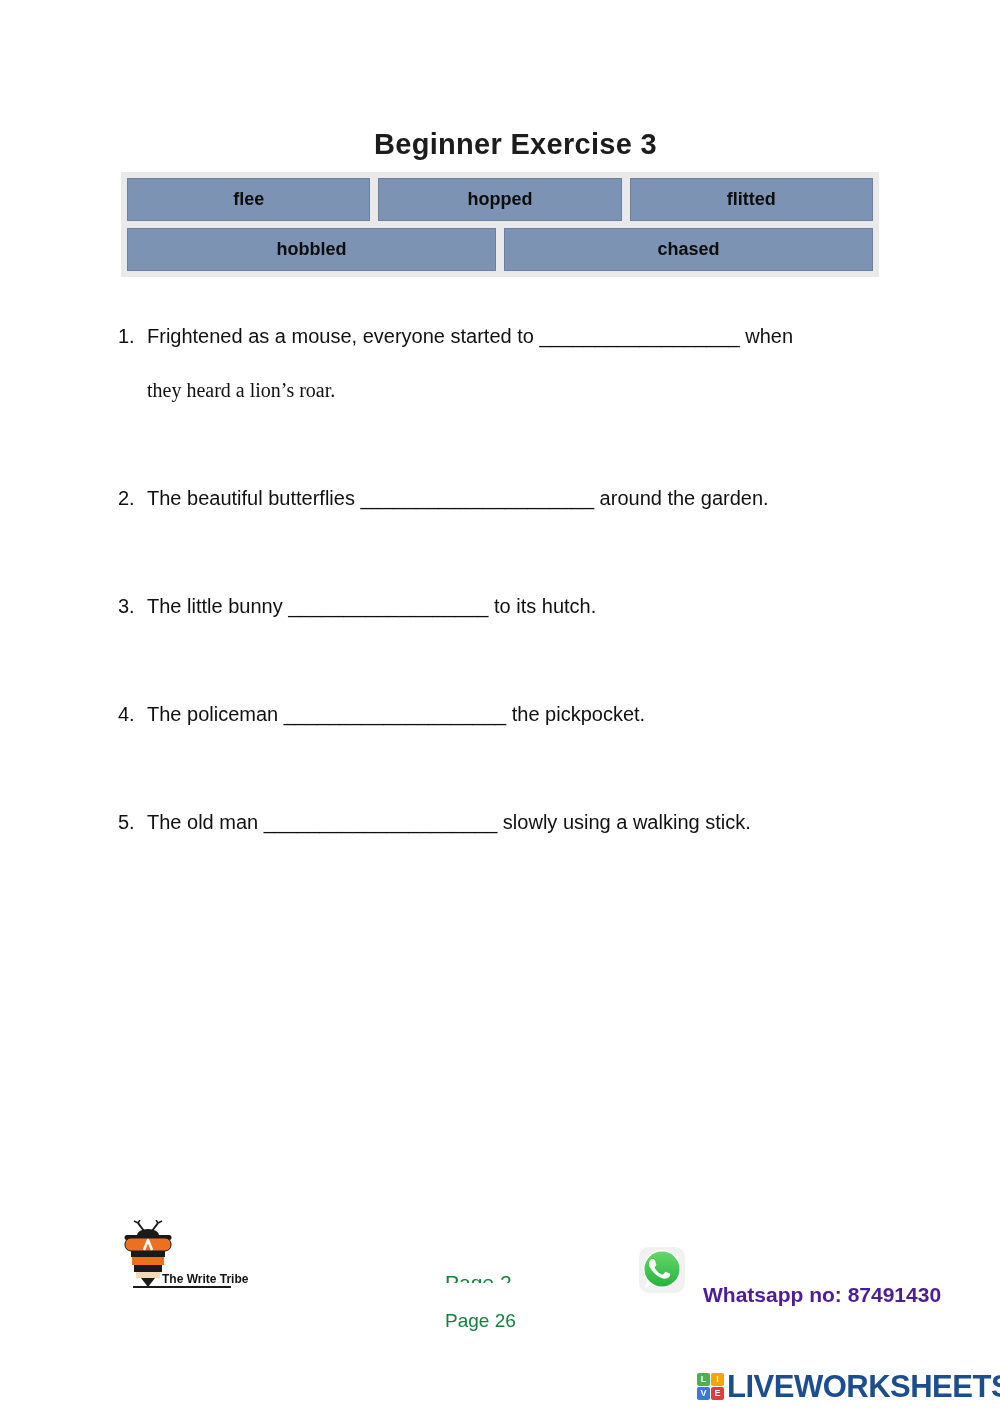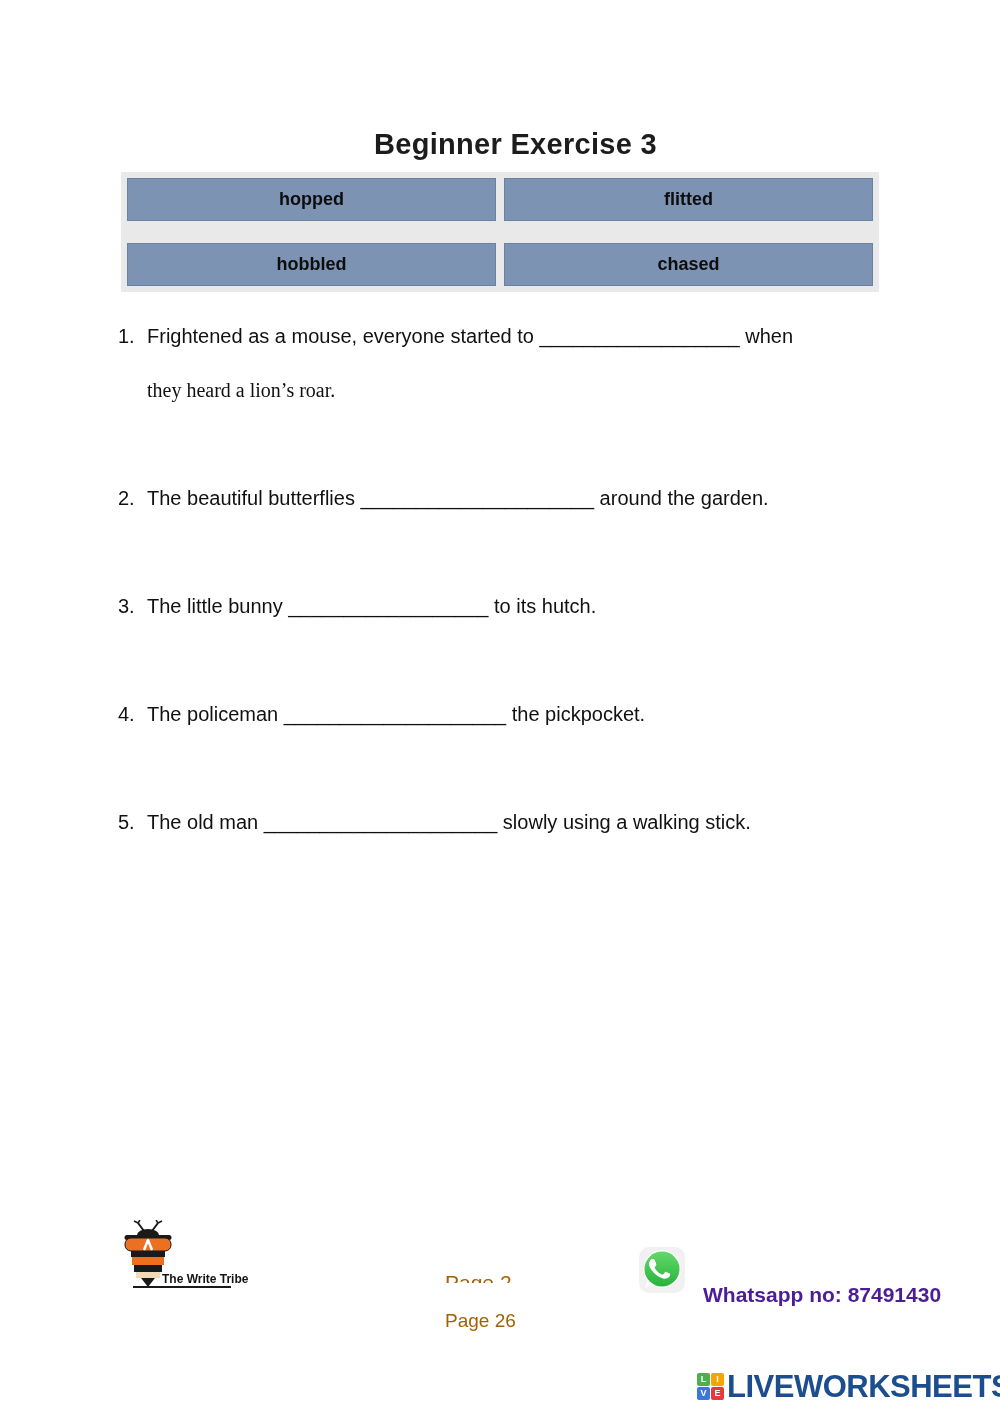--- a/index.html
+++ b/index.html
@@ -7,21 +7,21 @@
   .canvas { position:relative; width:1000px; height:1413px; background:#ffffff; overflow:hidden; }
 
   
   .title { position:absolute; top:128px; left:0; right:0; text-align:center;
            font-size:29px; font-weight:800; color:#1c1c1c; letter-spacing:0.3px;padding-left:31px; }
 
   
   .word-bank { position:absolute; left:121px; top:172px; width:758px;
                background:#e9e9e9; padding:6px; }
   .wb-row { display:flex; gap:8px; }
-  .wb-row + .wb-row { margin-top:22px; }
+  .wb-row + .wb-row { margin-top:7px; }
   .wb-word { flex:1; height:43px; background:#7d93b4; border:1px solid #6a81a1;
              display:flex; align-items:center; justify-content:center;
              font-size:18px; font-weight:bold; color:#0d0d0d; }
 
   
   .sentences { position:absolute; left:118px; top:322px; width:766px; }
   .sentence { display:flex; font-size:20px; line-height:28px; color:#111;
               margin-bottom:80px; }
   .s-num { width:29px; flex:none; }
   .s-text { flex:1; }
@@ -29,21 +29,21 @@
   .s-line2 { margin-top:26px;font-family:Liberation Serif, serif; }
 
   
   .bee-wrap { position:absolute; left:124px; top:1220px; width:112px; height:72px; }
   .bee-svg { position:absolute; left:0; top:0; }
   .brand-name { position:absolute; left:38px; top:52px; font-size:12px; font-weight:bold;
                 color:#141414; white-space:nowrap; }
   .brand-underline { position:absolute; left:9px; top:66px; width:98px; height:2px; background:#1a1a1a; }
 
   
-  .page-num-wrap { position:absolute; left:445px; top:1272px; color:#a16207; }
+  .page-num-wrap { position:absolute; left:445px; top:1272px; color:#15803d; }
   .page-ghost { height:11px; overflow:hidden; font-size:21px; line-height:22px; }
   .page-label { font-size:19px; line-height:24px;margin-top:26px; }
 
   
   .wa-icon { position:absolute; left:638px; top:1246px; width:48px; height:48px; }
   .wa-text { position:absolute; left:703px; top:1283px; font-size:21px; font-weight:bold; color:#4c1d95; }
 
   
   .lw-logo { position:absolute; left:697px; top:1371px; display:flex; align-items:center; }
   .lw-grid { display:grid; grid-template-columns:13px 13px; grid-template-rows:13px 13px;
@@ -56,20 +56,21 @@
 </style>
 </head>
 <body>
 
 <div class="canvas">
 
   <div class="title">Beginner Exercise 3</div>
 
   <div class="word-bank">
     <div class="wb-row">
+      <div class="wb-word">flee</div>
       <div class="wb-word">hopped</div>
       <div class="wb-word">flitted</div>
     </div>
     <div class="wb-row">
       <div class="wb-word">hobbled</div>
       <div class="wb-word">chased</div>
     </div>
   </div>
 
   <div class="sentences">

